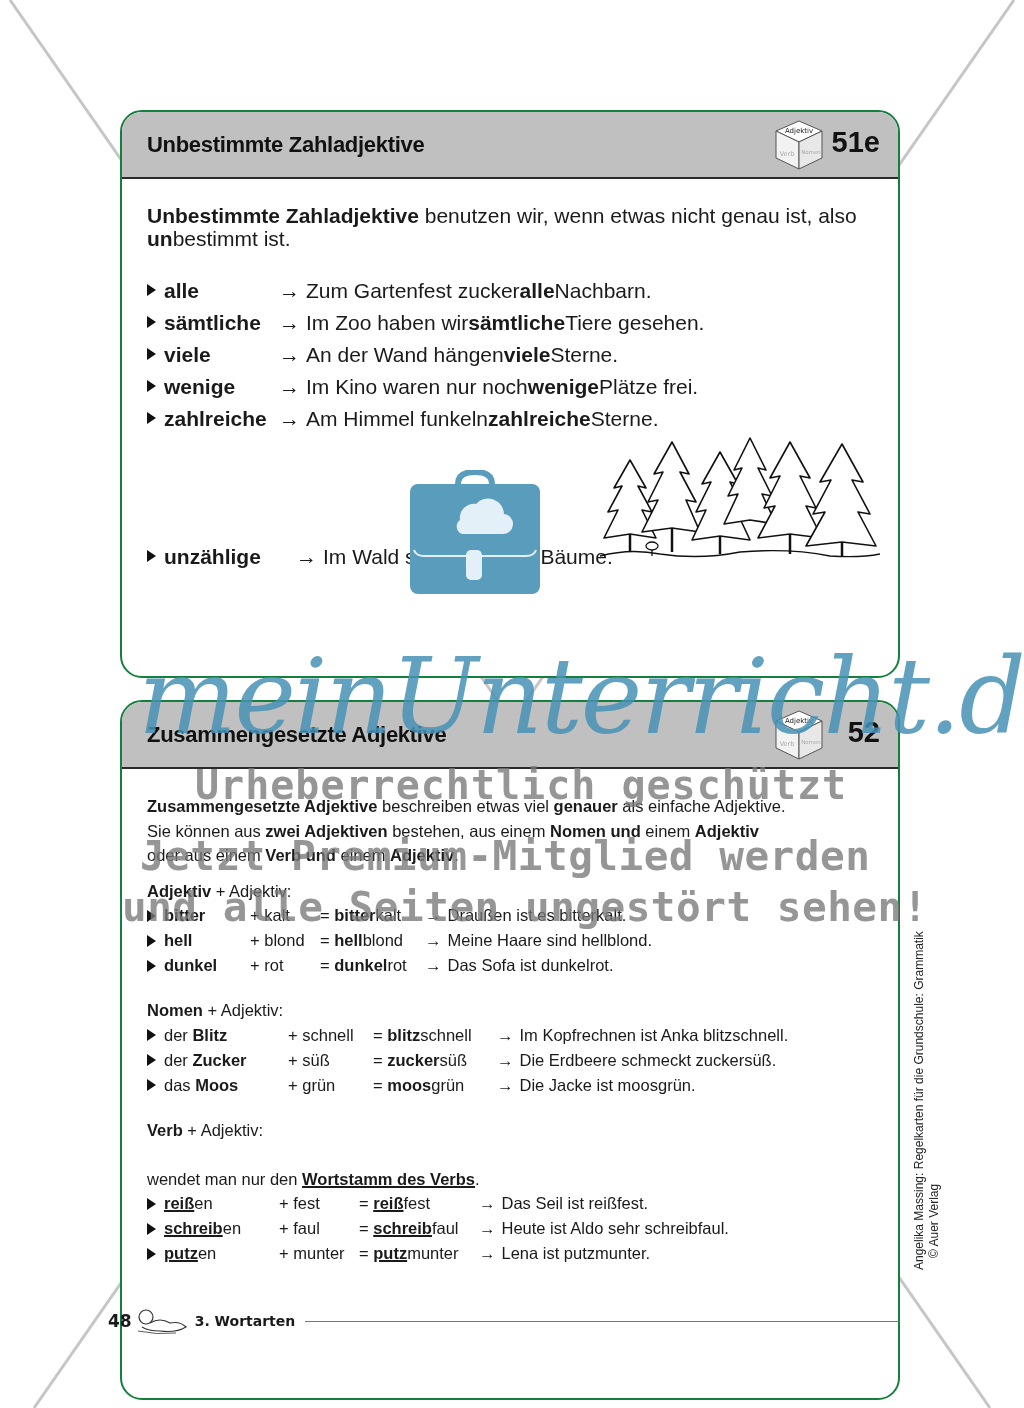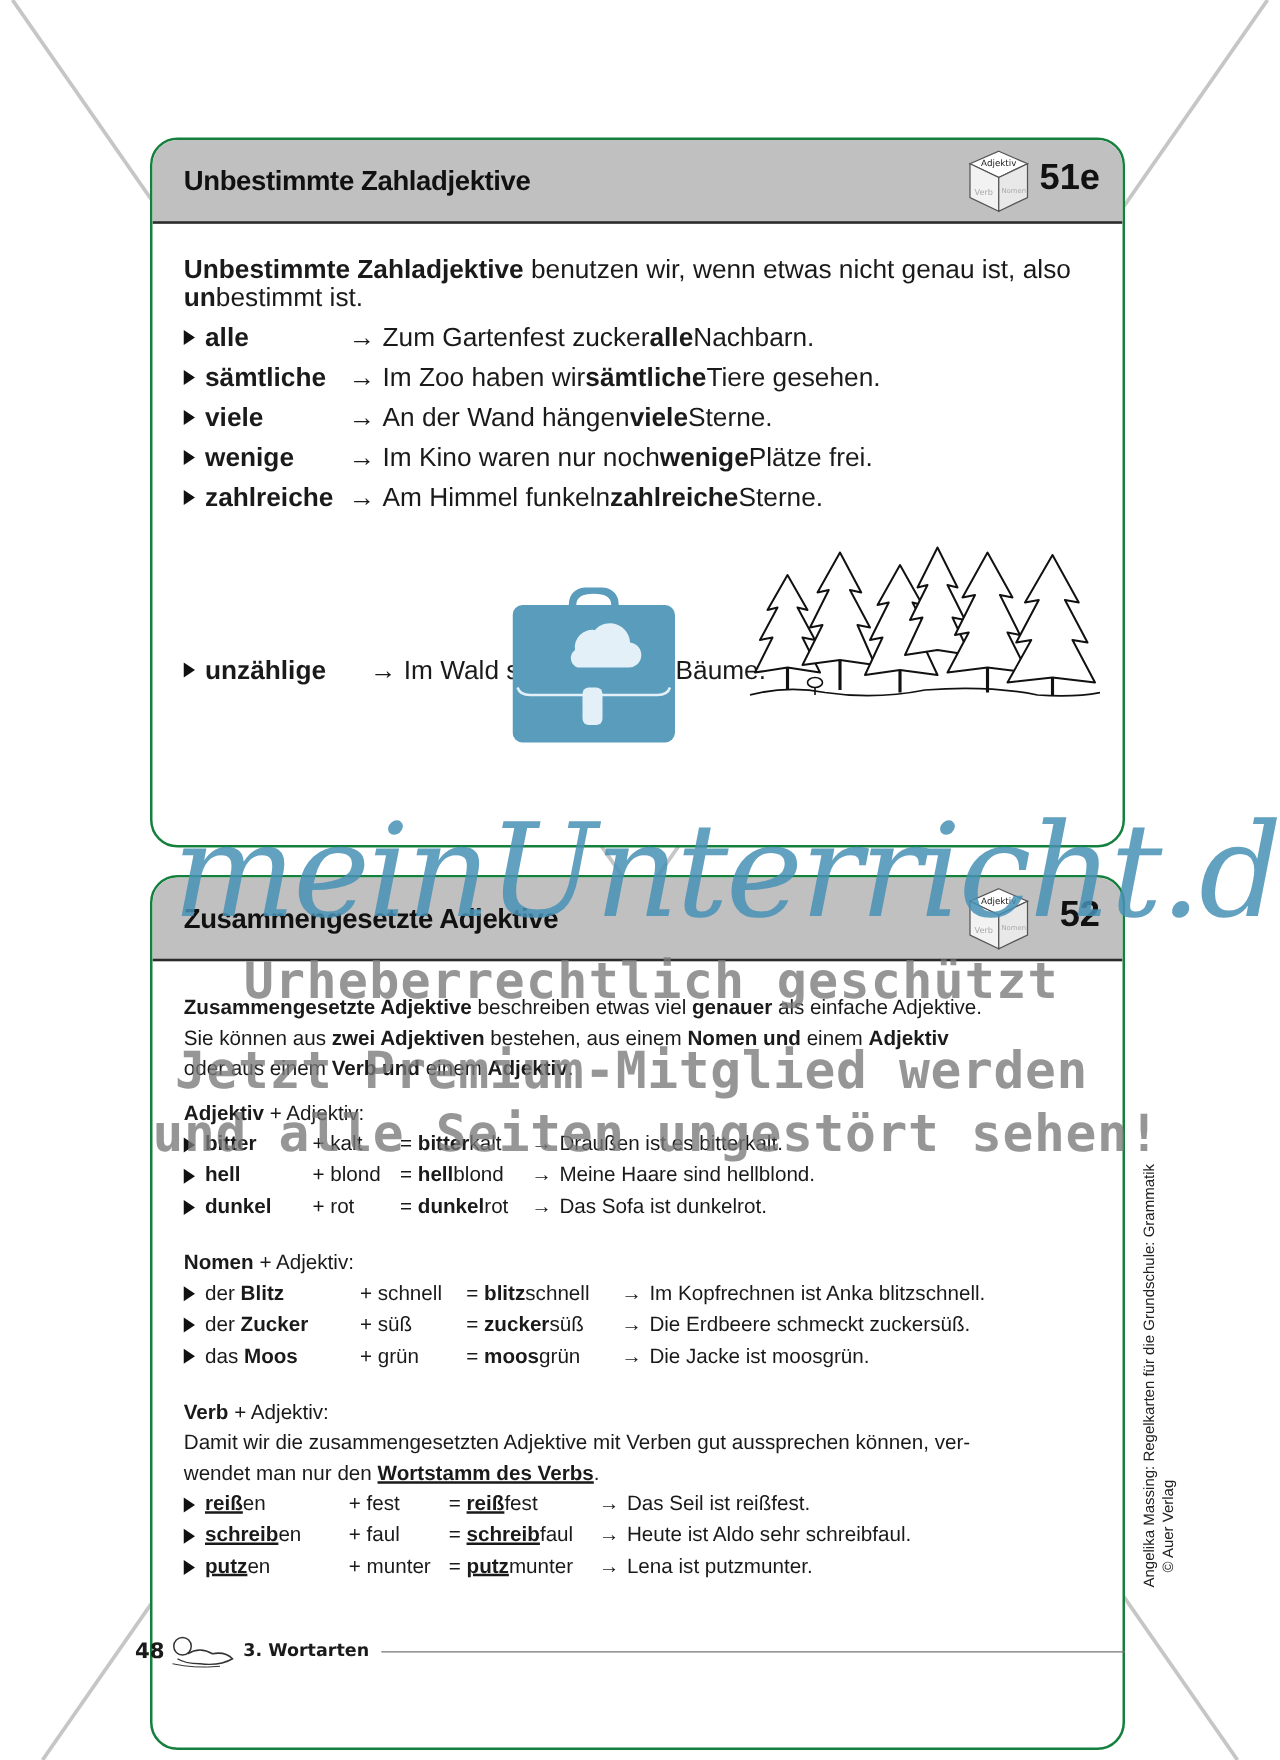--- a/index.html
+++ b/index.html
@@ -10,21 +10,21 @@
 
   .card { position: absolute; left: 120px; width: 780px; border: 2px solid #15803d; border-radius: 22px; background: #fff; overflow: hidden; z-index: 1; }
   .card1 { top: 110px; height: 568px; }
   .card2 { top: 700px; height: 700px; }
   .card-head { height: 67px; background: #c0c0c0; border-bottom: 2px solid #2a2a2a; position: relative; }
   .card-title { position: absolute; left: 25px; top: 20px; font-size: 22px; font-weight: bold; letter-spacing: -0.3px; color: #111; }
   .card-num { position: absolute; right: 18px; top: 14px; font-size: 29px; font-weight: bold; color: #111; }
   .cube { position: absolute; right: 72px; top: 6px; width: 54px; height: 54px; }
 
   .body1 { position: absolute; left: 25px; top: 92px; width: 720px; font-size: 21px; line-height: 23px; }
-  .rule-list { list-style: none; margin-top: 4px; }
+  .rule-list { list-style: none; margin-top: 24px; }
   .rule-list li { height: 32px; display: flex; align-items: center; }
   .tri { display: inline-block; width: 0; height: 0; border-left: 9px solid #111; border-top: 6px solid transparent; border-bottom: 6px solid transparent; margin-right: 8px; }
   .w1 { width: 115px; font-weight: bold; }
   .arr { margin-right: 6px; }
   b { font-weight: bold; }
 
   .body2 { position: absolute; left: 25px; top: 92px; width: 740px; font-size: 16.5px; line-height: 24.5px; }
   .sec-h { margin-top: 11px; }
   .row { display: flex; align-items: center; height: 25px; white-space: nowrap; }
   .c1 { width: 86px; }
@@ -222,21 +222,21 @@
     <div class="row">
         <span class="tri"></span>
         <span class="n1"><span>das </span><b>Moos</b></span>
         <span class="n2">+ grün</span>
         <span class="n3"><span>= </span><b>moos</b><span>grün</span></span>
         <span class="arr">→</span>
         <span>Die Jacke ist moosgrün.</span>
       </div>
 
     <div class="sec-h" style="margin-top:20px"><b>Verb</b><span> + Adjektiv:</span></div>
-    <p><span>Damit wir die zusammengesetzten Adjektive mit Verben gut aussprechen können, ver-</span><br><span>wendet man nur den </span><b><u>Wortstamm des Verbs</u></b><span>.</span></p>
+    <p><br><span>wendet man nur den </span><b><u>Wortstamm des Verbs</u></b><span>.</span></p>
     <div class="row">
         <span class="tri"></span>
         <span class="v1"><b><u>reiß</u></b><span>en</span></span>
         <span class="v2">+ fest</span>
         <span class="v3"><span>= </span><b><u>reiß</u></b><span>fest</span></span>
         <span class="arr">→</span>
         <span>Das Seil ist reißfest.</span>
       </div>
     <div class="row">
         <span class="tri"></span>

